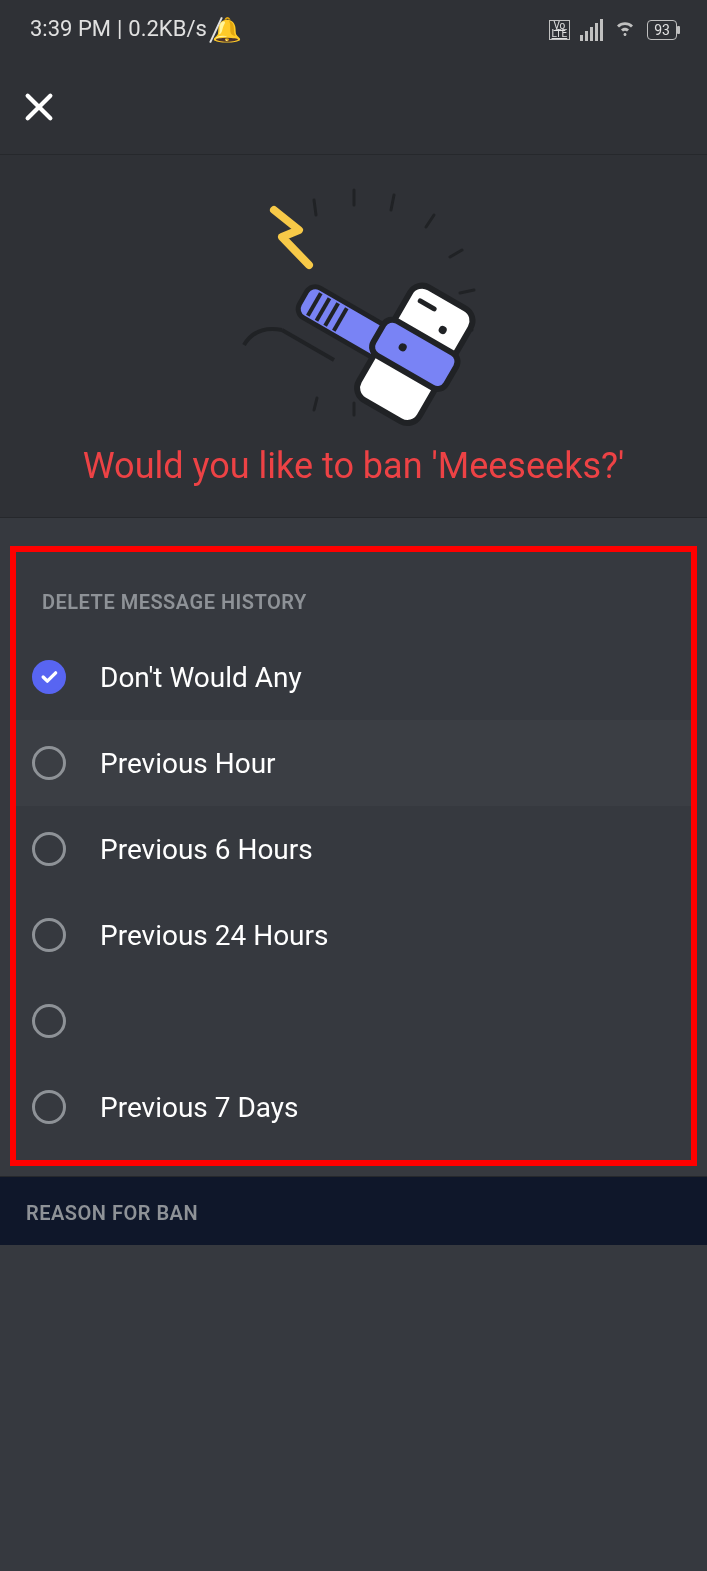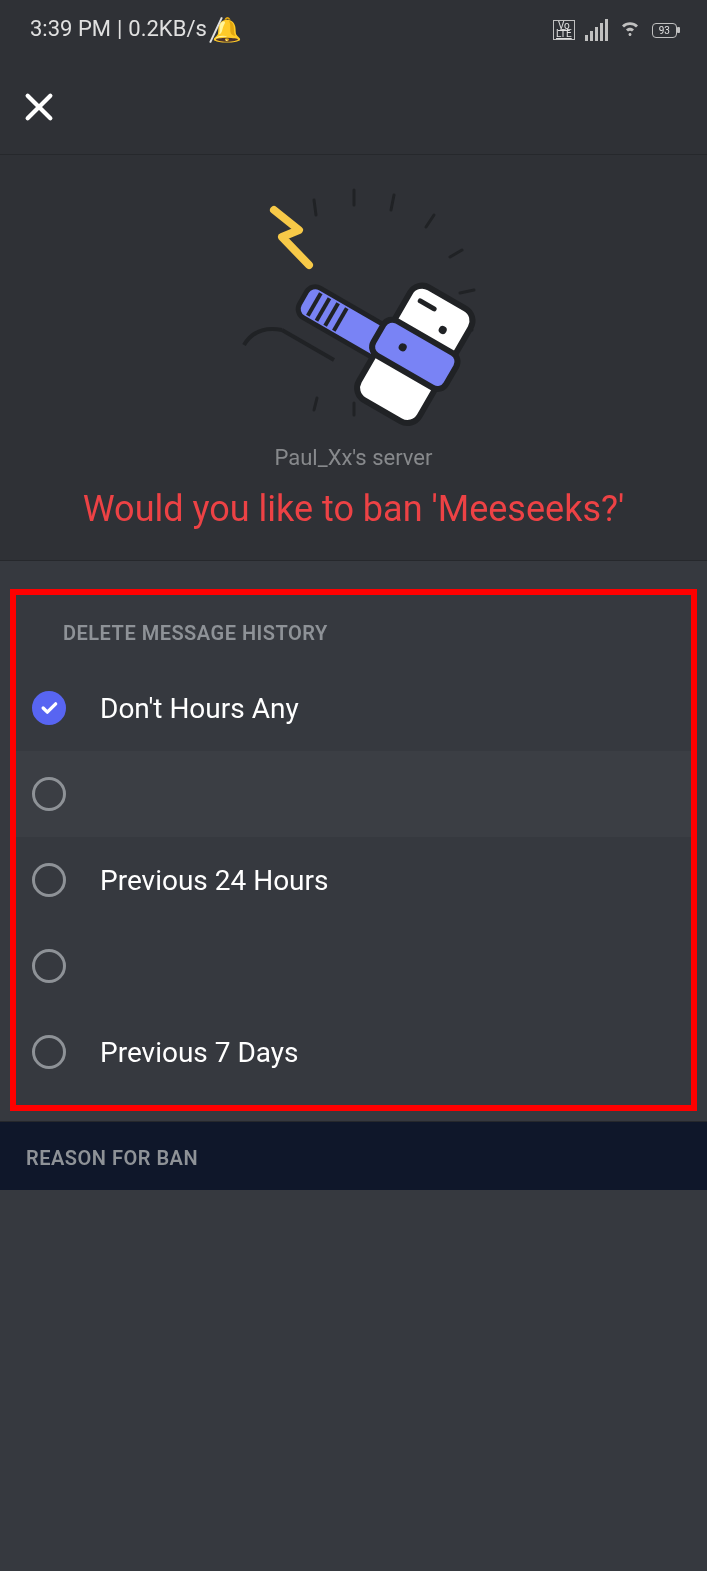--- a/index.html
+++ b/index.html
@@ -20,21 +20,21 @@
     padding: 0 30px;
     font-size: 22px;
     color: #e0e0e0;
   }
   .status-left { display: flex; align-items: flex-start; gap: 6px; }
   .status-right { display: flex; align-items: center; gap: 10px; }
   .battery-box {
     border: 1.5px solid #c0c0c0;
     border-radius: 4px;
     padding: 1px 6px;
-    font-size: 10px;
+    font-size: 14px;
     position: relative;
   }
   .battery-box::after {
     content: '';
     position: absolute;
     right: -4px;
     top: 30%;
     width: 3px;
     height: 40%;
     background: #c0c0c0;
@@ -110,21 +110,21 @@
     letter-spacing: 0.5px;
     padding: 24px 26px 20px 26px;
   }
 
   .options-box {
     position: relative;
     border: 6px solid #ff0000;
     margin: 0 10px 0 10px;
     padding-bottom: 10px;
   }
-  .options-box .section-header { padding-top: 26px; margin-left: 21px; }
+  .options-box .section-header { padding-top: 38px; }
 
   .radio-row {
     display: flex;
     align-items: center;
     gap: 34px;
     padding: 26px 16px;
     cursor: pointer;
   }
   .radio-row.highlight {
     background: #3b3e44;
@@ -228,42 +228,46 @@
 
       <g transform="rotate(30 170 150)">
         <rect x="185" y="90" width="70" height="130" rx="14" fill="#ffffff" stroke="#202225" stroke-width="6"></rect>
         <rect x="178" y="135" width="84" height="40" rx="10" fill="#7983f5" stroke="#202225" stroke-width="6"></rect>
         <circle cx="232" cy="120" r="4" fill="#202225"></circle>
         <circle cx="206" cy="155" r="4" fill="#202225"></circle>
         <line x1="198" y1="106" x2="214" y2="106" stroke="#202225" stroke-width="5" stroke-linecap="round"></line>
       </g>
     </svg>
   </div>
-  <div class="server-name">Paul_Xx's server</div>
   <div class="ban-question">Would you like to ban 'Meeseeks?'</div>
 </div>
 
 <div class="spacer"></div>
 
 <div class="options-box">
   <div class="section-header">DELETE MESSAGE HISTORY</div>
 
   <div class="radio-row">
     <div class="radio-circle checked">
       <svg viewBox="0 0 24 24">
           <path d="M5 12l5 5L20 7" fill="none" stroke="#ffffff" stroke-width="4" stroke-linecap="round" stroke-linejoin="round"></path>
         </svg>
     </div>
-    <div class="radio-label">Don't Hours Any</div>
+    <div class="radio-label">Don't Would Any</div>
   </div>
 
   <div class="radio-row highlight">
     <div class="radio-circle"></div>
-  </div>
-
+    <div class="radio-label">Previous Hour</div>
+  </div>
+
+  <div class="radio-row">
+    <div class="radio-circle"></div>
+    <div class="radio-label">Previous 6 Hours</div>
+  </div>
 
 
   <div class="radio-row">
     <div class="radio-circle"></div>
     <div class="radio-label">Previous 24 Hours</div>
   </div>
 
   <div class="radio-row">
     <div class="radio-circle"></div>
   </div>

